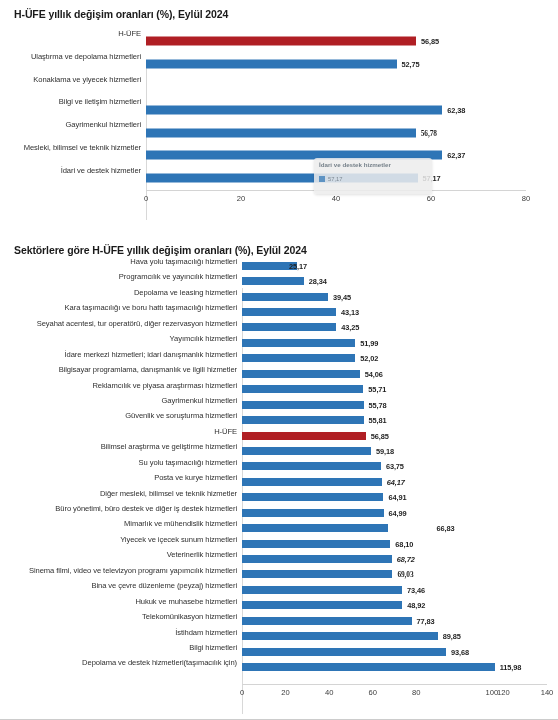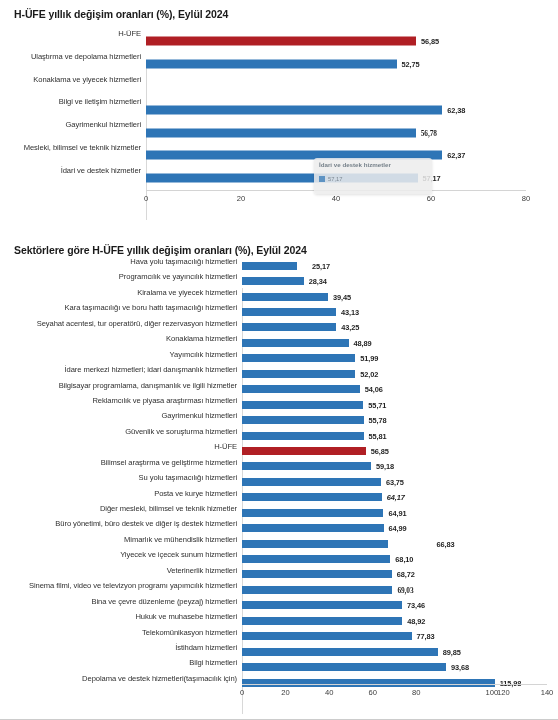--- a/index.html
+++ b/index.html
@@ -237,59 +237,52 @@
 
 <div class="chart-block" id="chart2">
   <div class="chart-title">Sektörlere göre H-ÜFE yıllık değişim oranları (%), Eylül 2024</div>
   <div class="plot">
     <div class="zero-line"></div>
     <div class="rowlist">
         <div class="bar-row">
           <div class="cat-label">Hava yolu taşımacılığı hizmetleri</div>
           <div class="bar-area">
             <div class="bar" style="width: 54.8346px;"></div>
-            <div class="val-label" style="left: 70px;">25,17</div>
+            <div class="val-label" style="left: 47px;">25,17</div>
           </div>
         </div>
         <div class="bar-row">
           <div class="cat-label">Programcılık ve yayıncılık hizmetleri</div>
           <div class="bar-area">
             <div class="bar" style="width: 61.7407px;"></div>
             <div class="val-label" style="left: 66.7407px;">28,34</div>
           </div>
         </div>
         <div class="bar-row">
-          <div class="cat-label">Kiralama ve yiyecek hizmetleri</div>
+          <div class="cat-label">Depolama ve leasing hizmetleri</div>
           <div class="bar-area">
             <div class="bar" style="width: 85.9446px;"></div>
             <div class="val-label" style="left: 90.9446px;">39,45</div>
           </div>
         </div>
         <div class="bar-row">
           <div class="cat-label">Kara taşımacılığı ve boru hattı taşımacılığı hizmetleri</div>
           <div class="bar-area">
             <div class="bar" style="width: 93.9618px;"></div>
             <div class="val-label" style="left: 98.9618px;">43,13</div>
           </div>
         </div>
         <div class="bar-row">
           <div class="cat-label">Seyahat acentesi, tur operatörü, diğer rezervasyon hizmetleri</div>
           <div class="bar-area">
             <div class="bar" style="width: 94.2232px;"></div>
             <div class="val-label" style="left: 99.2232px;">43,25</div>
           </div>
         </div>
         <div class="bar-row">
-          <div class="cat-label">Konaklama hizmetleri</div>
-          <div class="bar-area">
-            <div class="bar" style="width: 106.51px;"></div>
-            <div class="val-label" style="left: 111.51px;">48,89</div>
-          </div>
-        </div>
-        <div class="bar-row">
           <div class="cat-label">Yayımcılık hizmetleri</div>
           <div class="bar-area">
             <div class="bar" style="width: 113.264px;"></div>
             <div class="val-label" style="left: 118.264px;">51,99</div>
           </div>
         </div>
         <div class="bar-row">
           <div class="cat-label">İdare merkezi hizmetleri; idari danışmanlık hizmetleri</div>
           <div class="bar-area">
             <div class="bar" style="width: 113.329px;"></div>
@@ -377,21 +370,21 @@
           <div class="cat-label">Yiyecek ve içecek sunum hizmetleri</div>
           <div class="bar-area">
             <div class="bar" style="width: 148.361px;"></div>
             <div class="val-label" style="left: 153.361px;">68,10</div>
           </div>
         </div>
         <div class="bar-row">
           <div class="cat-label">Veterinerlik hizmetleri</div>
           <div class="bar-area">
             <div class="bar" style="width: 149.711px;"></div>
-            <div class="val-label" style="left: 154.711px;">68,72</div>
+            <div class="val-label" style="left: 154.711px; font-style: italic;">68,72</div>
           </div>
         </div>
         <div class="bar-row">
           <div class="cat-label">Sinema filmi, video ve televizyon programı yapımcılık hizmetleri</div>
           <div class="bar-area">
             <div class="bar" style="width: 150.387px;"></div>
             <div class="val-label" style="left: 155.387px; font-family: Liberation Serif, serif;">69,03</div>
           </div>
         </div>
         <div class="bar-row">

